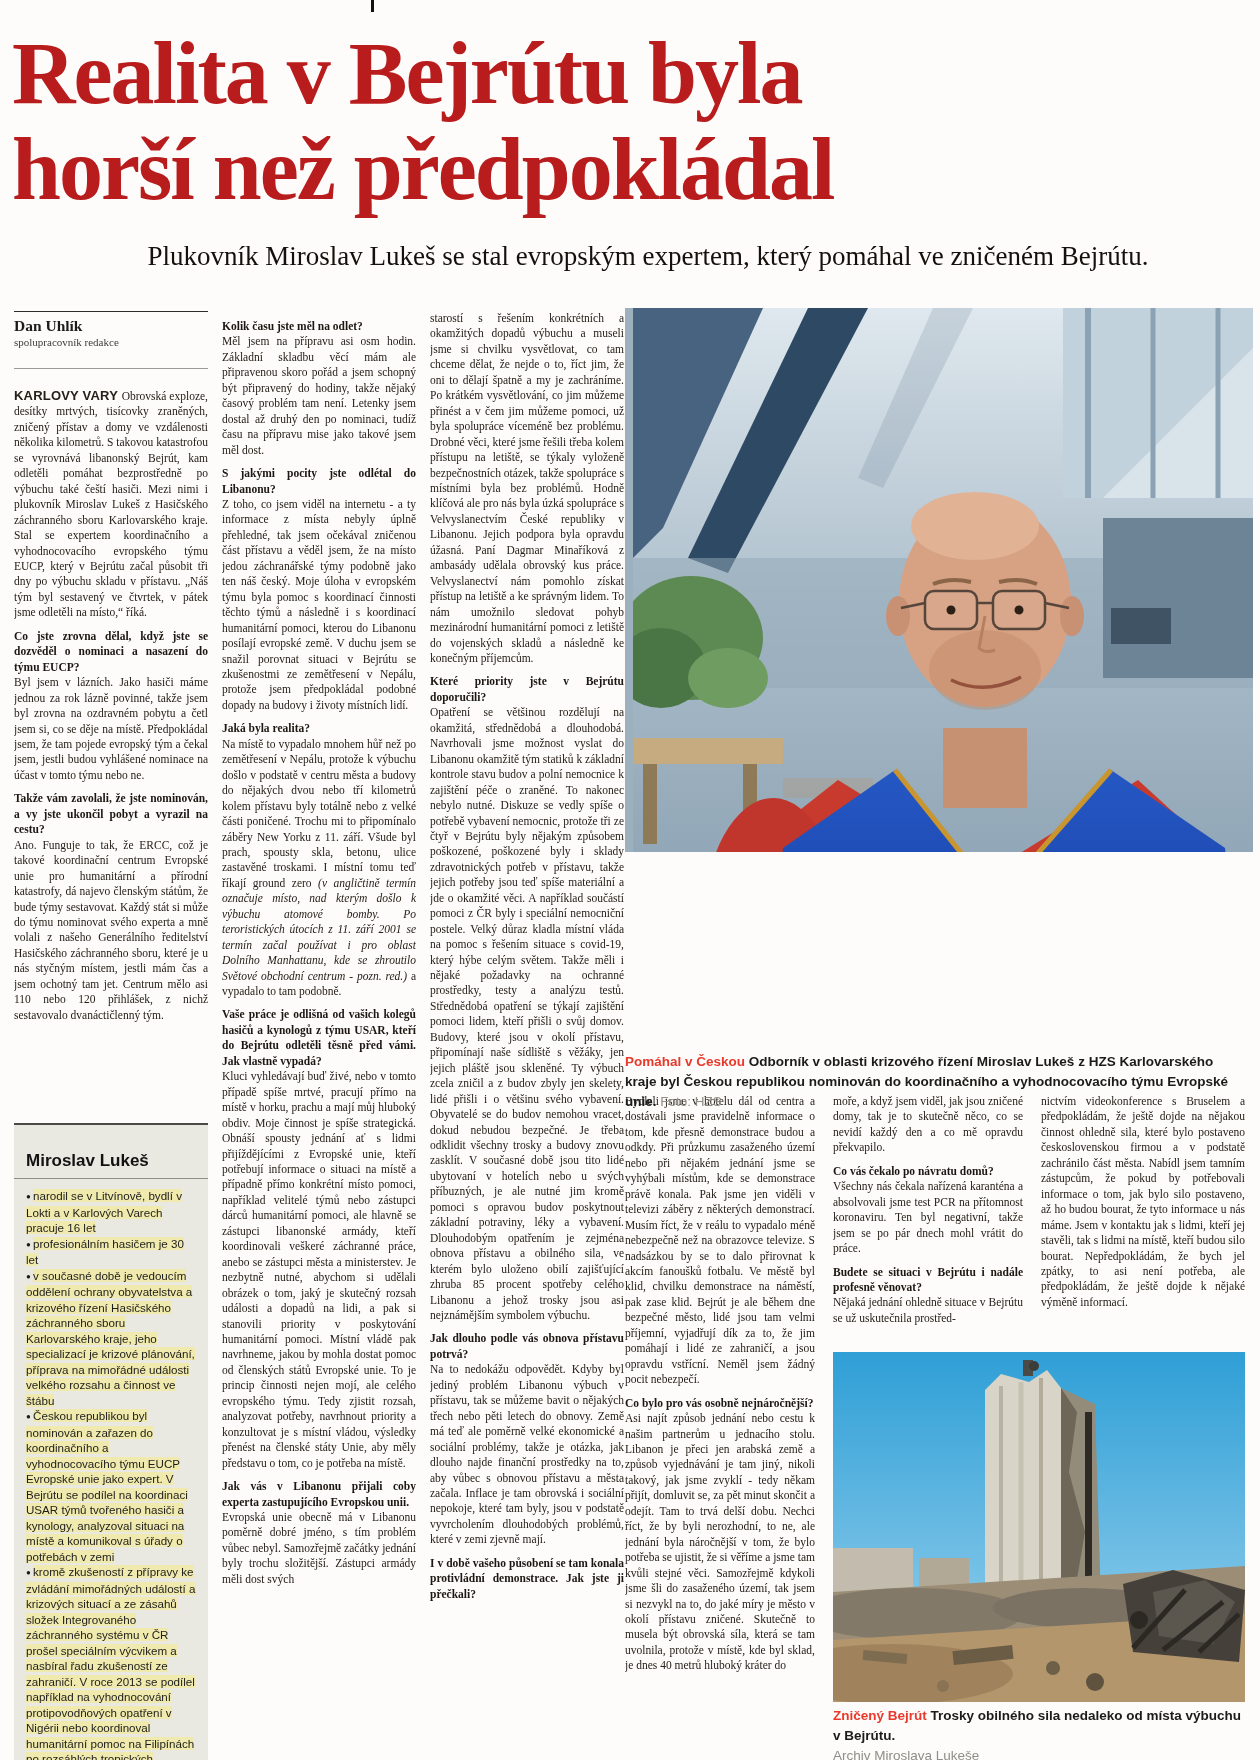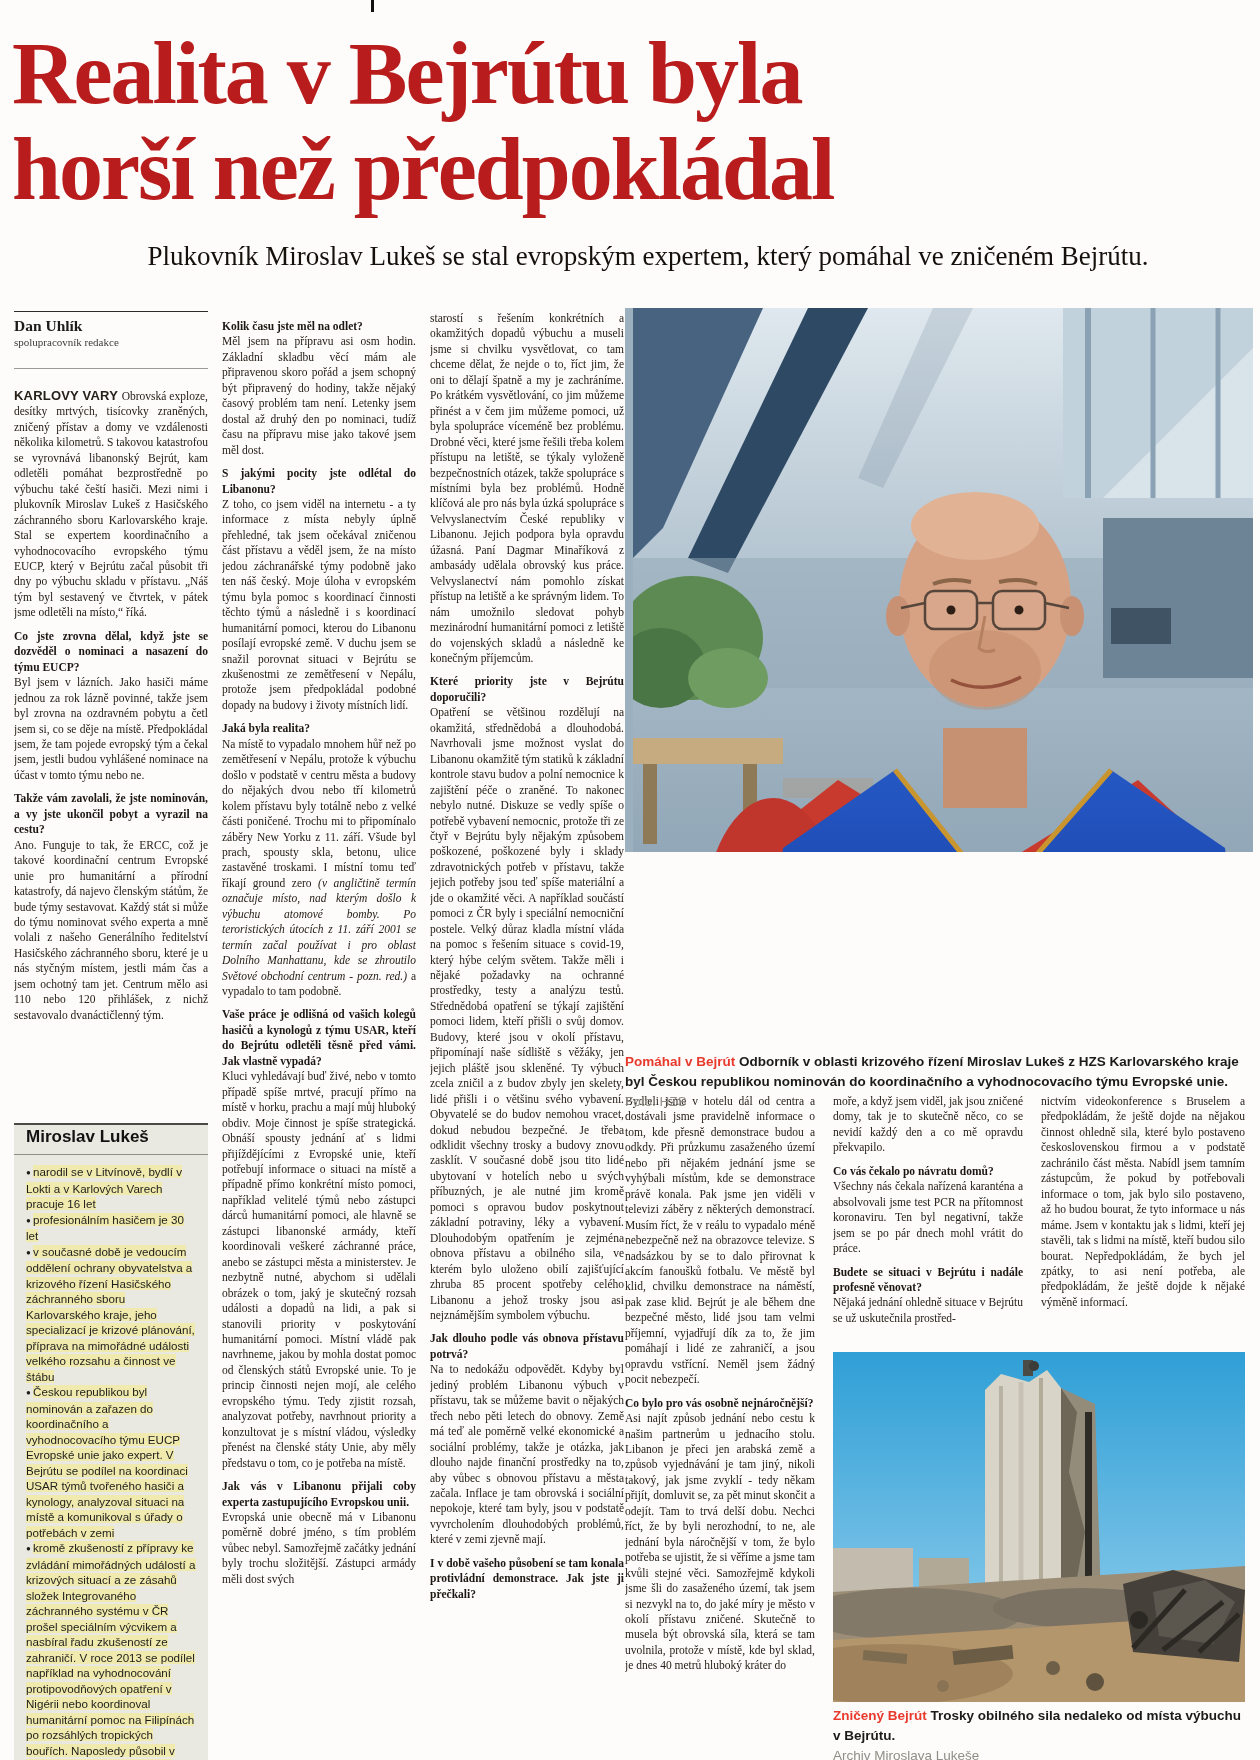--- a/index.html
+++ b/index.html
@@ -38,21 +38,21 @@
   #col1 { left:14px;  top:388px;  width:194px; max-height:730px; }
   #col2 { left:222px; top:311px;  width:194px; max-height:1449px; }
   #col3 { left:430px; top:311px;  width:194px; max-height:1449px; }
   #col4 { left:625px; top:1094px; width:190px; max-height:666px; }
   #col5 { left:833px; top:1094px; width:190px; max-height:256px; }
   #col6 { left:1041px;top:1094px; width:204px; max-height:300px; }
 
   #infobox {
     left:14px; top:1123px; width:194px; height:637px;
     background:#e9e8e1; border-top:2px solid #4a4a46;
-    box-sizing:border-box; padding:0 12px 10px 12px;
+    box-sizing:border-box; padding:24px 12px 10px 12px;
     font-family:"Liberation Sans", sans-serif;
   }
   #infobox-title { font-size:17px; font-weight:700; color:#121212; margin:2px 0 7px 0; }
   #infobox-title-rule { border-top:1px solid #8f8f89; margin:0 -12px 9px -12px; }
   .bullet { font-size:11.6px; line-height:15.5px; color:#1d1d1b; margin:0; text-align:left; }
   .bullet .marker { font-size:8px; vertical-align:1px; }
   .bullet .hl { background:#f1eaae; }
 
   .photo { overflow:hidden; background:#9db0bd; }
   #photo-portrait { left:625px; top:308px; width:620px; height:544px;padding-left:8px; }
@@ -219,21 +219,21 @@
             <circle cx="-40" cy="23" r="5"></circle>
           <circle cx="-46" cy="0" r="5"></circle>
             <circle cx="-40" cy="-23" r="5"></circle>
             <circle cx="-23" cy="-40" r="5"></circle>
         </g>
         <text x="0" y="64" text-anchor="middle" font-family="Liberation Sans, sans-serif" font-size="11" letter-spacing="1.5" fill="#e8ecf5">EUROPEAN UNION</text>
       </g>
     </svg>
   </div>
 
-  <div class="abs caption" id="caption-portrait"><span class="cap-lead">Pomáhal v Bejrút</span><span> Odborník v oblasti krizového řízení Miroslav Lukeš z HZS Karlovarského kraje byl Českou republikou nominován do koordinačního a vyhodnocovacího týmu Evropské unie. </span><span class="cap-credit">Foto: HZS</span></div>
+  <div class="abs caption" id="caption-portrait"><span class="cap-lead">Pomáhal v Českou</span><span> Odborník v oblasti krizového řízení Miroslav Lukeš z HZS Karlovarského kraje byl Českou republikou nominován do koordinačního a vyhodnocovacího týmu Evropské unie. </span><span class="cap-credit">Foto: HZS</span></div>
 
   <div class="abs photo" id="photo-rubble">
     <svg width="412" height="350" viewBox="0 0 412 350" xmlns="http://www.w3.org/2000/svg">
       <defs>
         <linearGradient id="sky" x1="0" y1="0" x2="0" y2="1">
           <stop offset="0" stop-color="#2f9fd6"></stop>
             <stop offset="1" stop-color="#9ed4ef"></stop>
         </linearGradient>
       </defs>
       <rect width="412" height="350" fill="url(#sky)"></rect>

